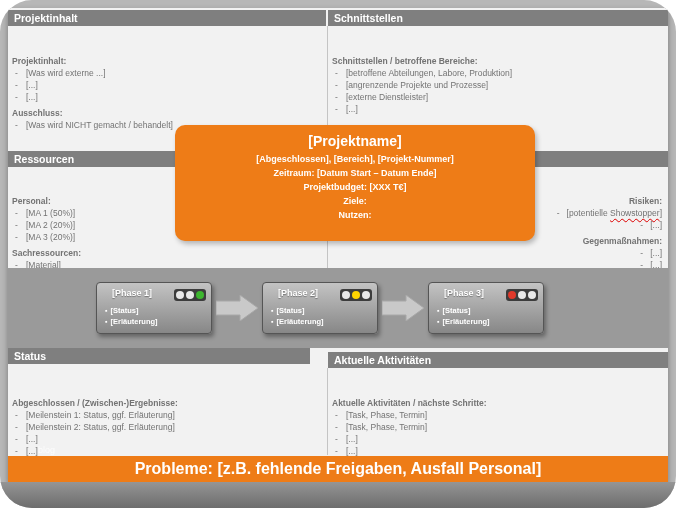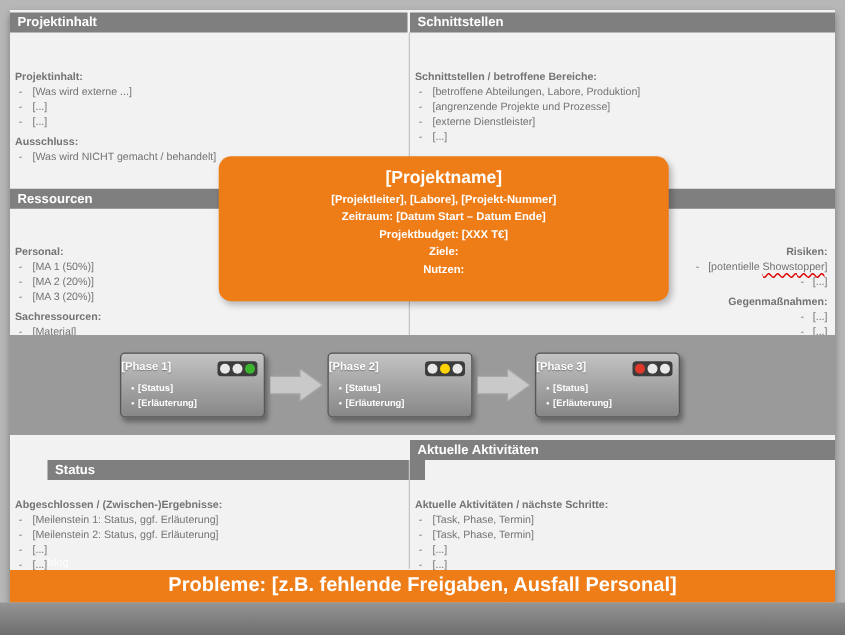--- a/index.html
+++ b/index.html
@@ -1,30 +1,30 @@
 <!DOCTYPE html>
 <html><head>
 <meta charset="utf-8">
 <style>
   html,body { margin:0; padding:0; }
   body { font-family:"Liberation Sans", sans-serif; }
-  .canvas { position:relative; width:676px; height:508px; background:#b7b7b7; overflow:hidden; }
+  .canvas { position:relative; width:676px; height:508px; background:#b7b7b7; overflow:hidden;border-radius:32px; }
   .slide { position:absolute; left:8px; top:8px; width:660px; height:474px; background:#f2f2f2;
            box-shadow:0 3px 6px rgba(0,0,0,.35); }
   .deck-bottom { position:absolute; left:0; top:482px; width:676px; height:26px;
                  background:linear-gradient(#959595,#6d6d6d); }
 
   
   .bar { position:absolute; height:16px; background:#7f7f7f; color:#ffffff; font-weight:bold;
          font-size:10.5px; line-height:16px; padding-left:6px; box-sizing:border-box; }
   .bar.b-pi { left:0; top:2px; width:318px; }
   .bar.b-sn { left:320px; top:2px; width:340px; }
   .bar.b-re { left:0; top:143px; width:318px; }
   .bar.b-ri { left:320px; top:143px; width:340px; padding-left:162px; }
-  .bar.b-st { left:0; top:360px; width:302px;margin-left:30px; }
+  .bar.b-st { left:0; top:340px; width:302px; }
   .bar.b-ak { left:320px; top:344px; width:340px; }
 
   .vline { position:absolute; left:319px; width:1px; background:#c4c4c4; }
   .vline.v-top { top:18px; height:242px; }
   .vline.v-bot { top:360px; height:87px; }
 
   
   .quad { position:absolute; color:#737373;margin-top:24px; }
   .q-pi { left:4px;   top:22px;  width:310px; }
   .q-sn { left:324px; top:22px;  width:332px; }
@@ -46,21 +46,21 @@
           padding-top:8px; box-shadow:2px 3px 5px rgba(0,0,0,.25); }
   .card .title { font-size:14px; font-weight:bold; margin-bottom:3px; }
   .card .line  { font-size:9px;  font-weight:bold; line-height:14px; }
 
   
   .band { position:absolute; left:0; top:260px; width:660px; height:80px; background:#9a9a9a; }
   .phase { position:absolute; top:14px; width:116px; height:52px; color:#fff; box-sizing:border-box;
            background:linear-gradient(#c3c3c3,#878787); border:1px solid #555; border-radius:4px;
            box-shadow:2px 3px 4px rgba(0,0,0,.35); }
   .phase.p1 { left:88px; } .phase.p2 { left:254px; } .phase.p3 { left:420px; }
-  .plabel { position:absolute; left:0; top:5px; font-size:9px; font-weight:bold;
+  .plabel { position:absolute; left:15px; top:5px; font-size:9px; font-weight:bold;
             text-shadow:0 1px 1px rgba(0,0,0,.35); }
   .phase ul { position:absolute; left:8px; top:22px; margin:0; padding:0; list-style:none;
               font-size:7.5px; font-weight:bold; }
   .phase li { line-height:11px; }
   .phase li::before { content:"▪"; margin-right:3px; font-size:7px; }
   .tl { position:absolute; right:5px; top:6px; width:32px; height:12px; background:#3c3c3c;
         border-radius:3px; display:flex; align-items:center; justify-content:space-between;
         padding:0 2px; box-sizing:border-box; }
   .lamp { width:8px; height:8px; border-radius:50%; background:#e8e8e8; }
   .arrow { position:absolute; top:27px; }
@@ -144,21 +144,21 @@
       </ul>
       <p class="h">Gegenmaßnahmen:</p>
       <ul>
         <li>[...]</li>
         <li>[...]</li>
       </ul>
     </div>
 
     <div class="card">
       <div class="title">[Projektname]</div>
-      <div class="line">[Projektleiter], [Labore], [Projekt-Nummer]</div>
+      <div class="line">[Abgeschlossen], [Bereich], [Projekt-Nummer]</div>
       <div class="line">Zeitraum: [Datum Start – Datum Ende]</div>
       <div class="line">Projektbudget: [XXX T€]</div>
       <div class="line">Ziele:</div>
       <div class="line">Nutzen:</div>
     </div>
 
     <div class="band">
       <div class="phase p1">
         <div class="tl">
           <span class="lamp" style="background: rgb(232, 232, 232);"></span>

